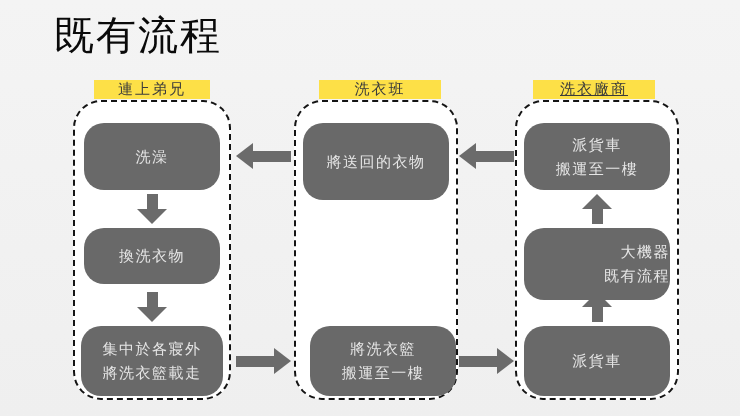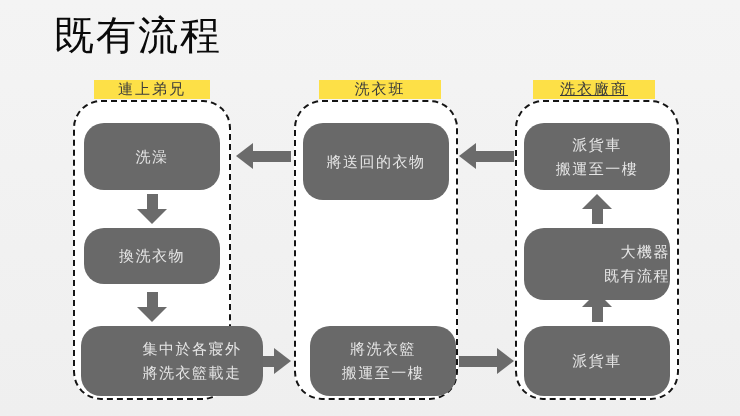--- a/index.html
+++ b/index.html
@@ -30,21 +30,21 @@
   .h-3{left:533px;width:122px;text-decoration:underline;}
   .box{
     position:absolute;background:#696969;border-radius:20px;
     color:#e5e5e5;font-size:15px;letter-spacing:1.5px;line-height:1.6;
     display:flex;flex-direction:column;align-items:center;justify-content:center;
     text-align:center;z-index:2;
   }
   
   .b-l1{left:84px;top:123px;width:136px;height:67px;}
   .b-l2{left:84px;top:228px;width:136px;height:56px;}
-  .b-l3{left:81px;top:326px;width:142px;height:70px;padding-left:40px;}
+  .b-l3{left:81px;top:326px;width:142px;height:70px;}
   
   .b-m1{left:303px;top:123px;width:146px;height:77px;}
   .b-m2{left:310px;top:326px;width:146px;height:70px;}
   
   .b-r1{left:524px;top:123px;width:146px;height:67px;}
   .b-r2{left:524px;top:228px;width:146px;height:72px;align-items:flex-end;}
   .b-r3{left:524px;top:326px;width:146px;height:70px;}
   
   .arrow-v{position:absolute;width:30px;display:flex;flex-direction:column;align-items:center;z-index:1;}
   .arrow-v .shaft{width:11px;height:15px;background:#6b6b6b;}

